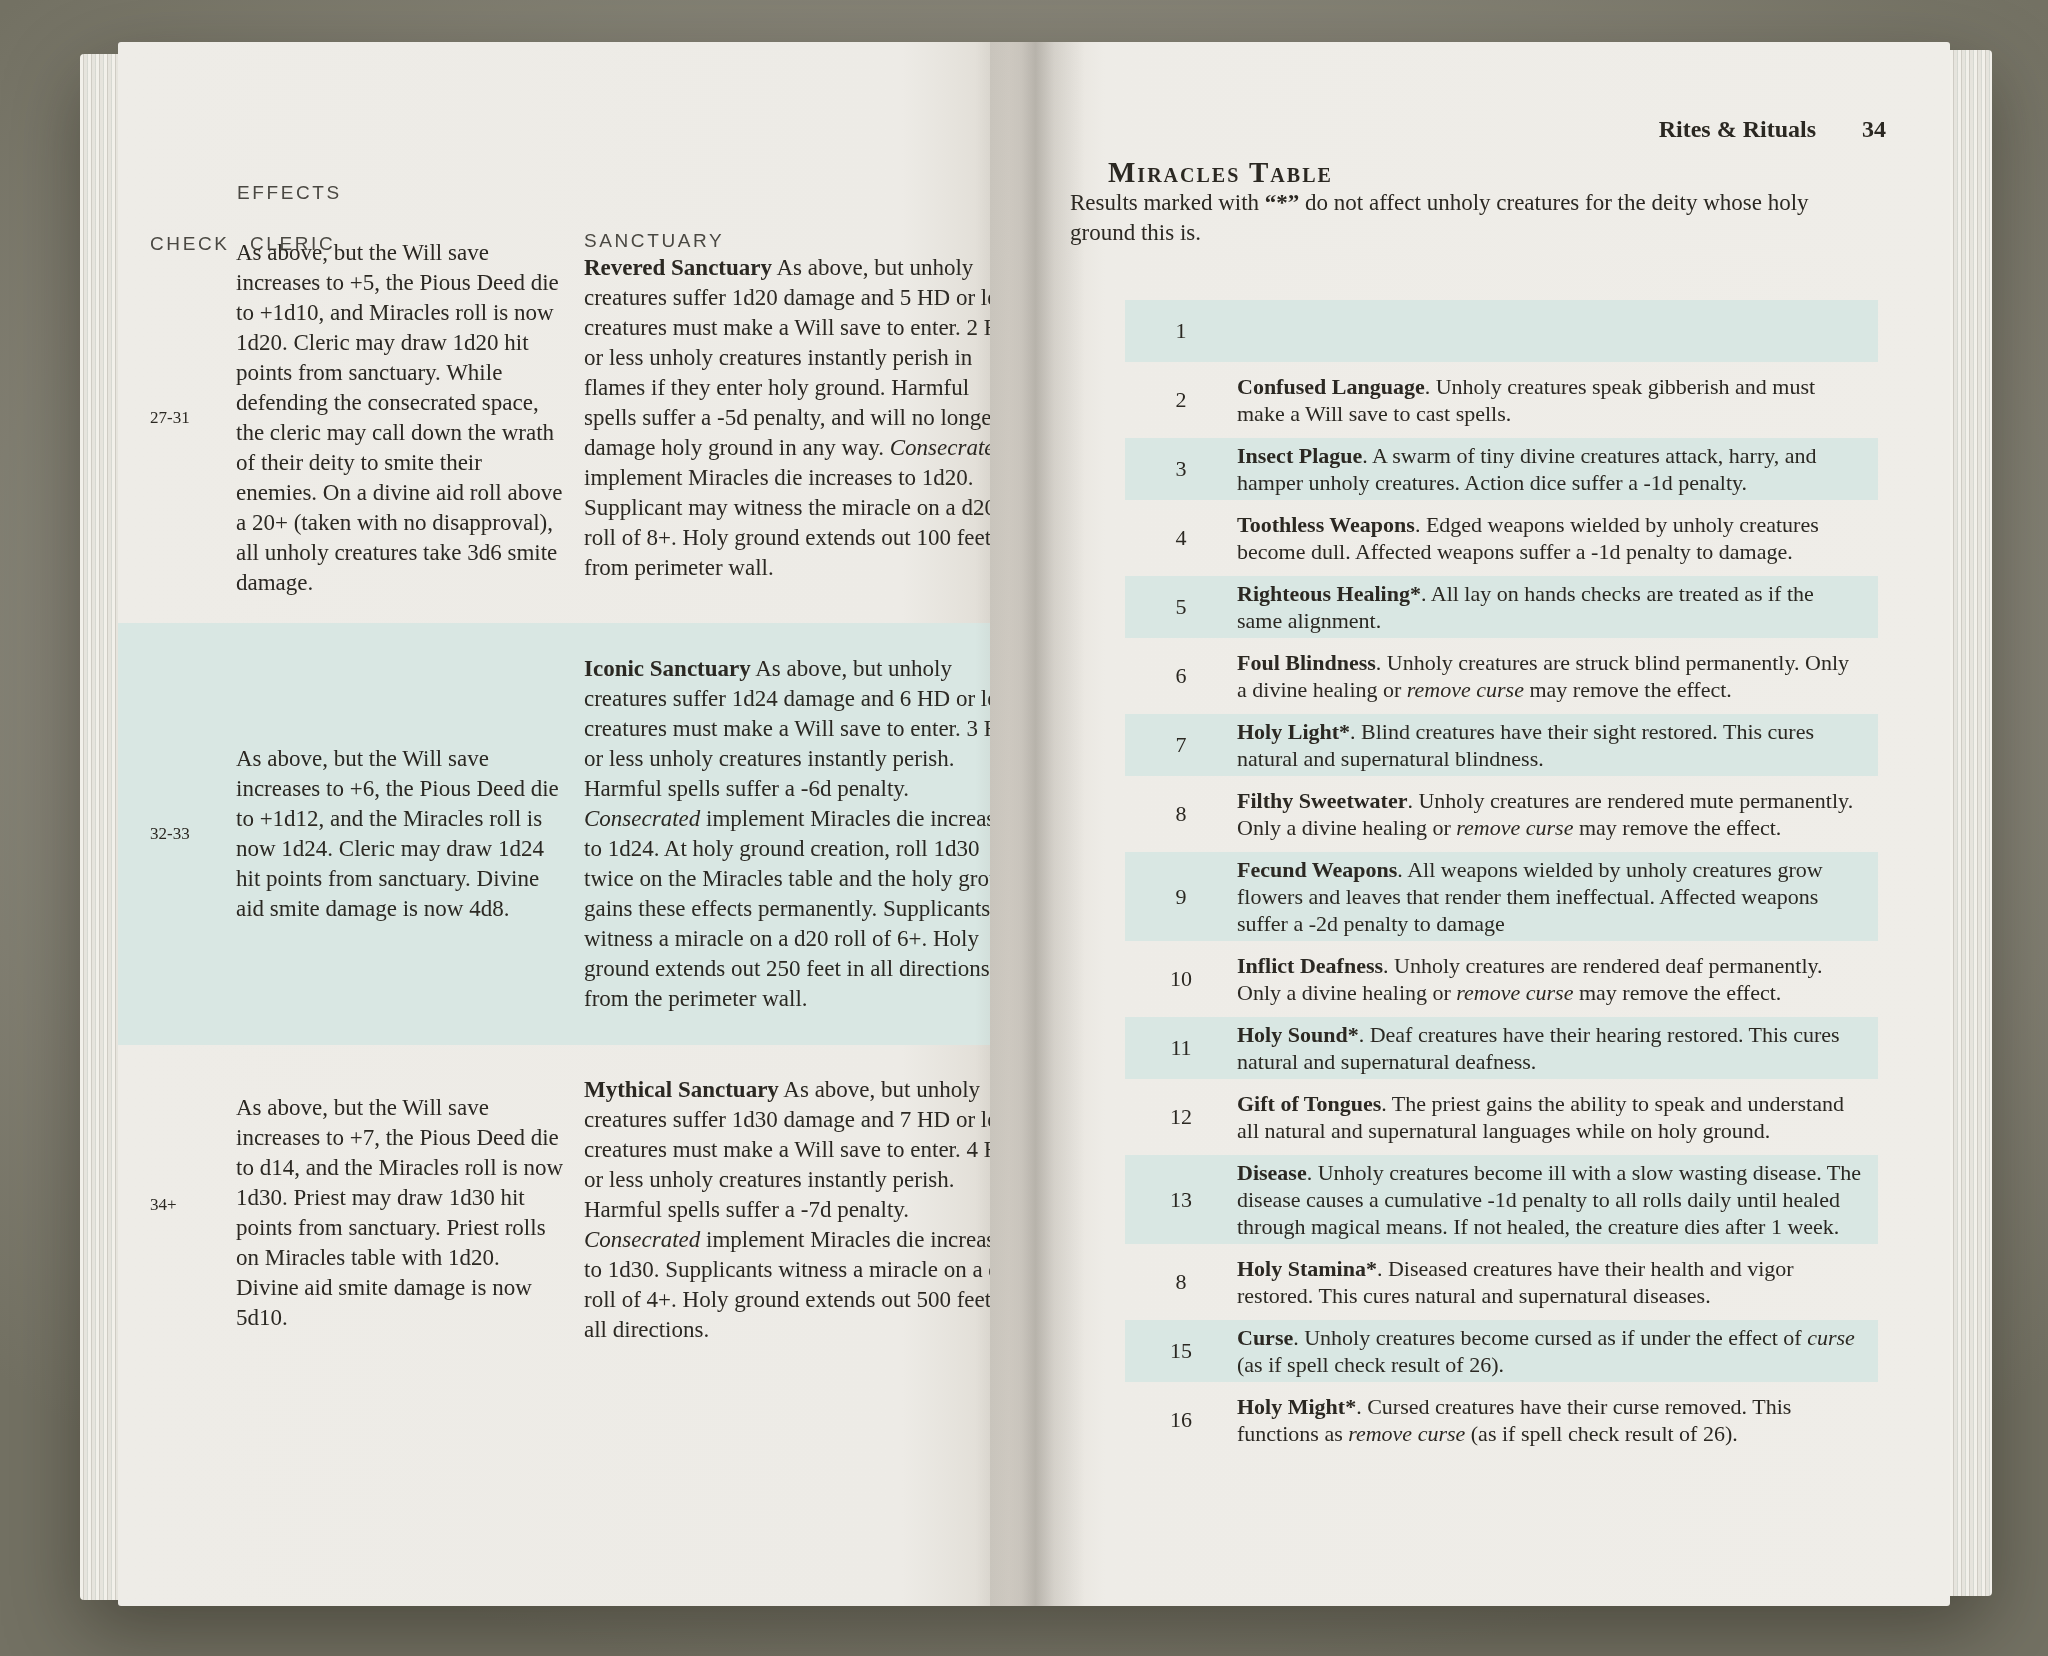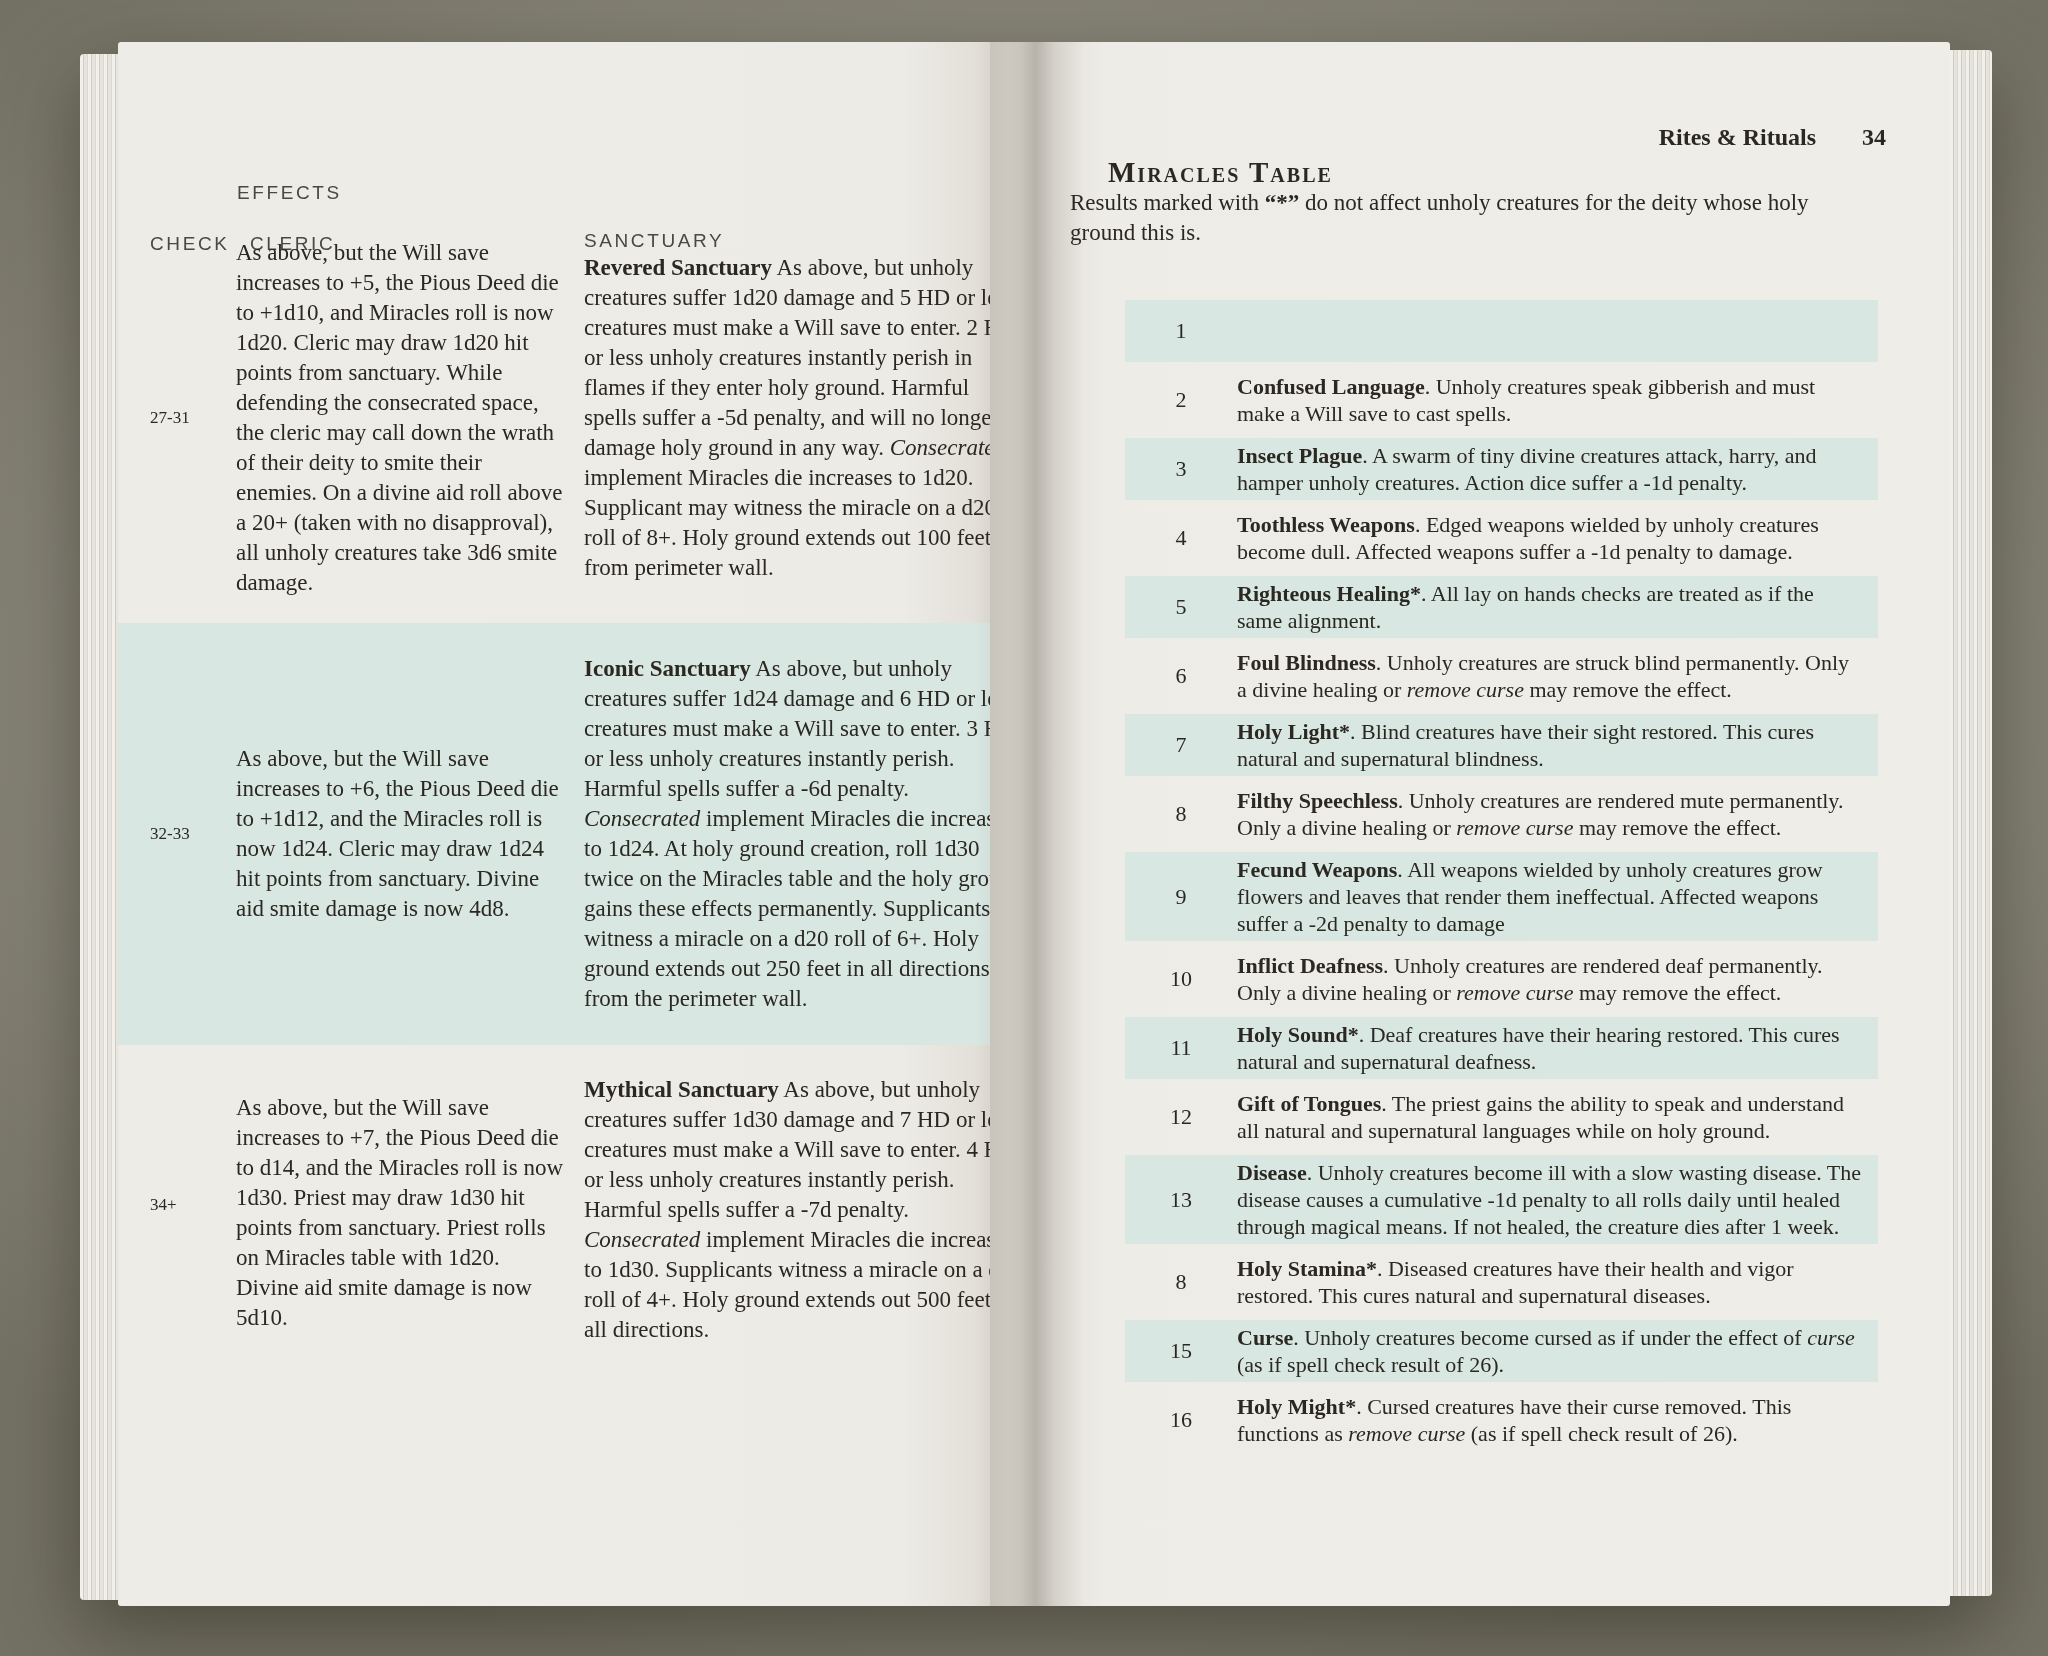--- a/index.html
+++ b/index.html
@@ -55,21 +55,21 @@
   .l-row:nth-child(3){min-height:425px;align-items:flex-start;}
   .l-check{flex:0 0 118px;box-sizing:border-box;padding-left:32px;font-size:17px;}
   .l-cleric{flex:0 0 330px;font-size:23px;line-height:30px;}
   .l-sanct{flex:0 0 440px;margin-left:18px;font-size:23px;line-height:30px;}
   .l-row.last .l-check{padding-top:150px;}
   .l-row.last .l-cleric{padding-top:48px;}
   .l-row.last .l-sanct{padding-top:30px;}
   
   .rp-running{
     position:absolute;top:74px;right:64px;display:flex;gap:46px;align-items:baseline;
-    font-size:24px;font-weight:bold;margin-top:8px;
+    font-size:24px;font-weight:bold;
   }
   .rp-title{
     position:absolute;left:118px;top:106px;
     font-variant:small-caps;font-weight:bold;font-size:29px;letter-spacing:2px;margin-top:8px;
   }
   .rp-note{position:absolute;left:80px;top:146px;width:792px;font-size:23px;line-height:30px;}
   .rp-check{position:absolute;left:150px;top:236px;}
   .rp-result{position:absolute;left:247px;top:236px;}
   #right-rows{position:absolute;left:135px;top:258px;width:753px;}
   .r-row{display:flex;align-items:center;min-height:62px;margin-bottom:7px;padding:4px 0;box-sizing:border-box;}
@@ -143,21 +143,21 @@
           <div class="r-row">
             <div class="r-check">6</div>
             <div class="r-result"><span class="b">Foul Blindness</span><span>. Unholy creatures are struck blind permanently. Only a divine healing or </span><span class="i">remove curse</span><span> may remove the effect.</span></div>
           </div>
           <div class="r-row shaded">
             <div class="r-check">7</div>
             <div class="r-result"><span class="b">Holy Light*</span><span>. Blind creatures have their sight restored. This cures natural and supernatural blindness.</span></div>
           </div>
           <div class="r-row">
             <div class="r-check">8</div>
-            <div class="r-result"><span class="b">Filthy Speechless</span><span>. Unholy creatures are rendered mute permanently. Only a divine healing or </span><span class="i">remove curse</span><span> may remove the effect.</span></div>
+            <div class="r-result"><span class="b">Filthy Sweetwater</span><span>. Unholy creatures are rendered mute permanently. Only a divine healing or </span><span class="i">remove curse</span><span> may remove the effect.</span></div>
           </div>
           <div class="r-row shaded">
             <div class="r-check">9</div>
             <div class="r-result"><span class="b">Fecund Weapons</span><span>. All weapons wielded by unholy creatures grow flowers and leaves that render them ineffectual. Affected weapons suffer a -2d penalty to damage</span></div>
           </div>
           <div class="r-row">
             <div class="r-check">10</div>
             <div class="r-result"><span class="b">Inflict Deafness</span><span>. Unholy creatures are rendered deaf permanently. Only a divine healing or </span><span class="i">remove curse</span><span> may remove the effect.</span></div>
           </div>
           <div class="r-row shaded">

